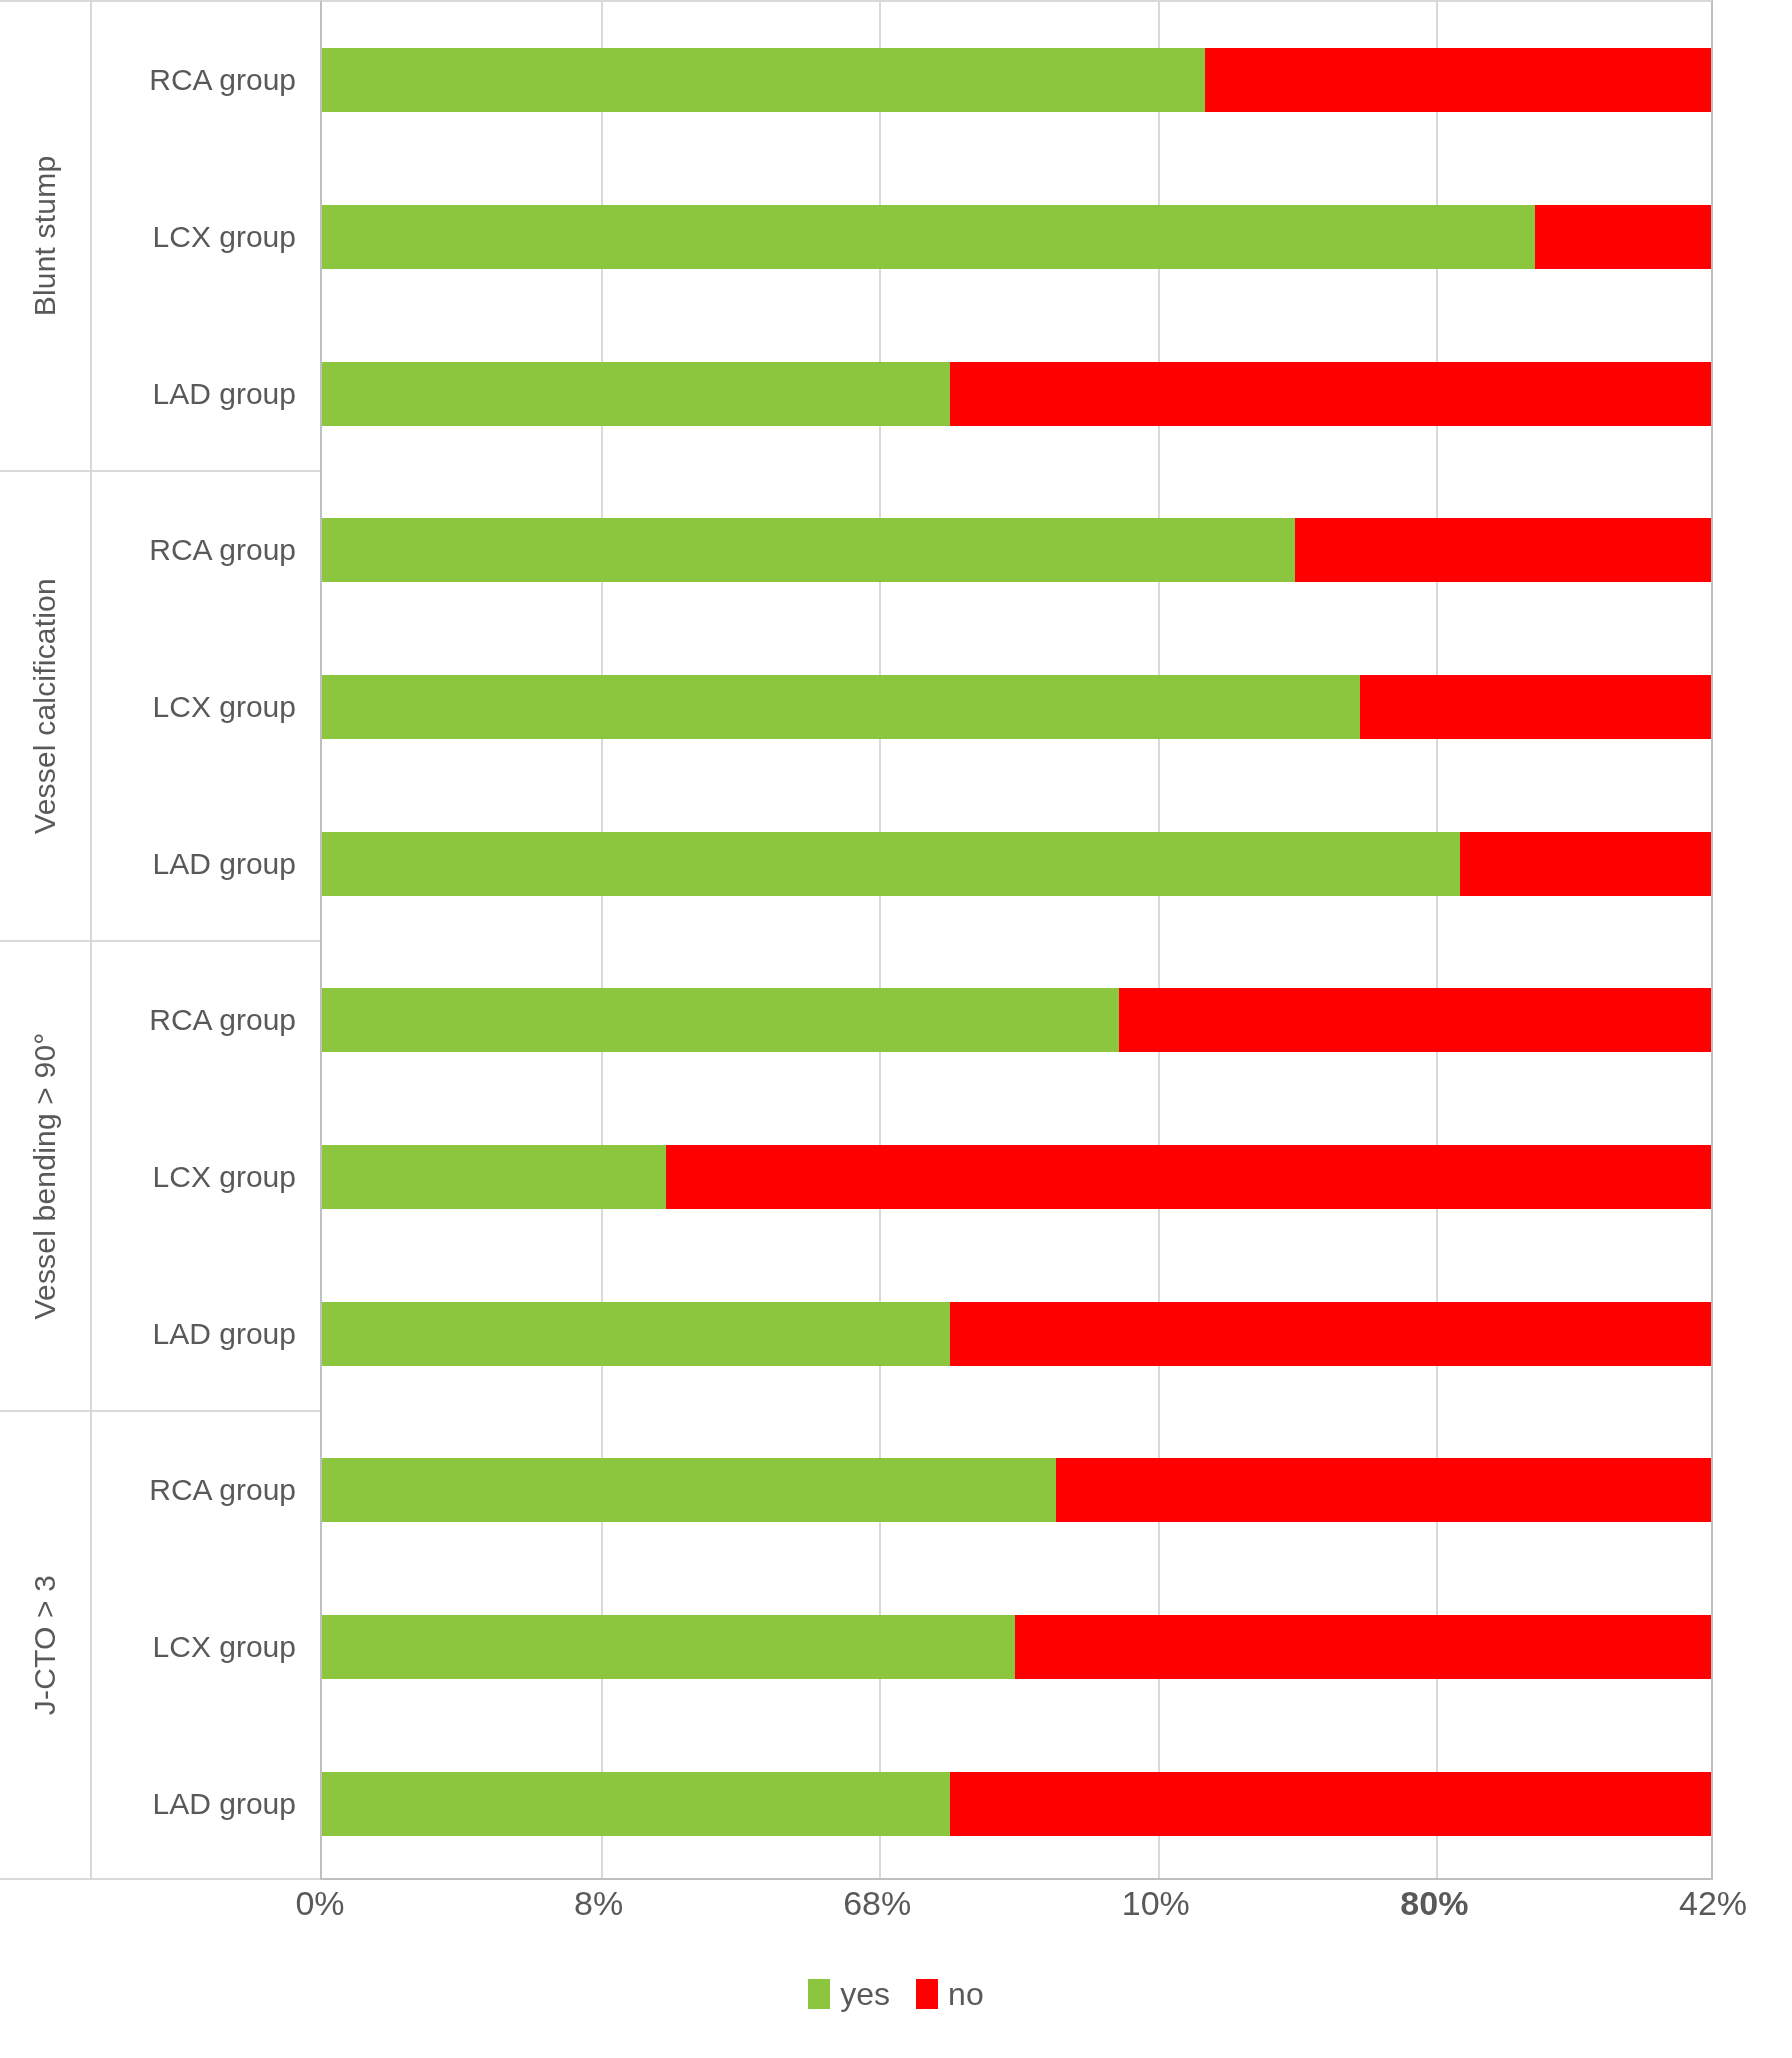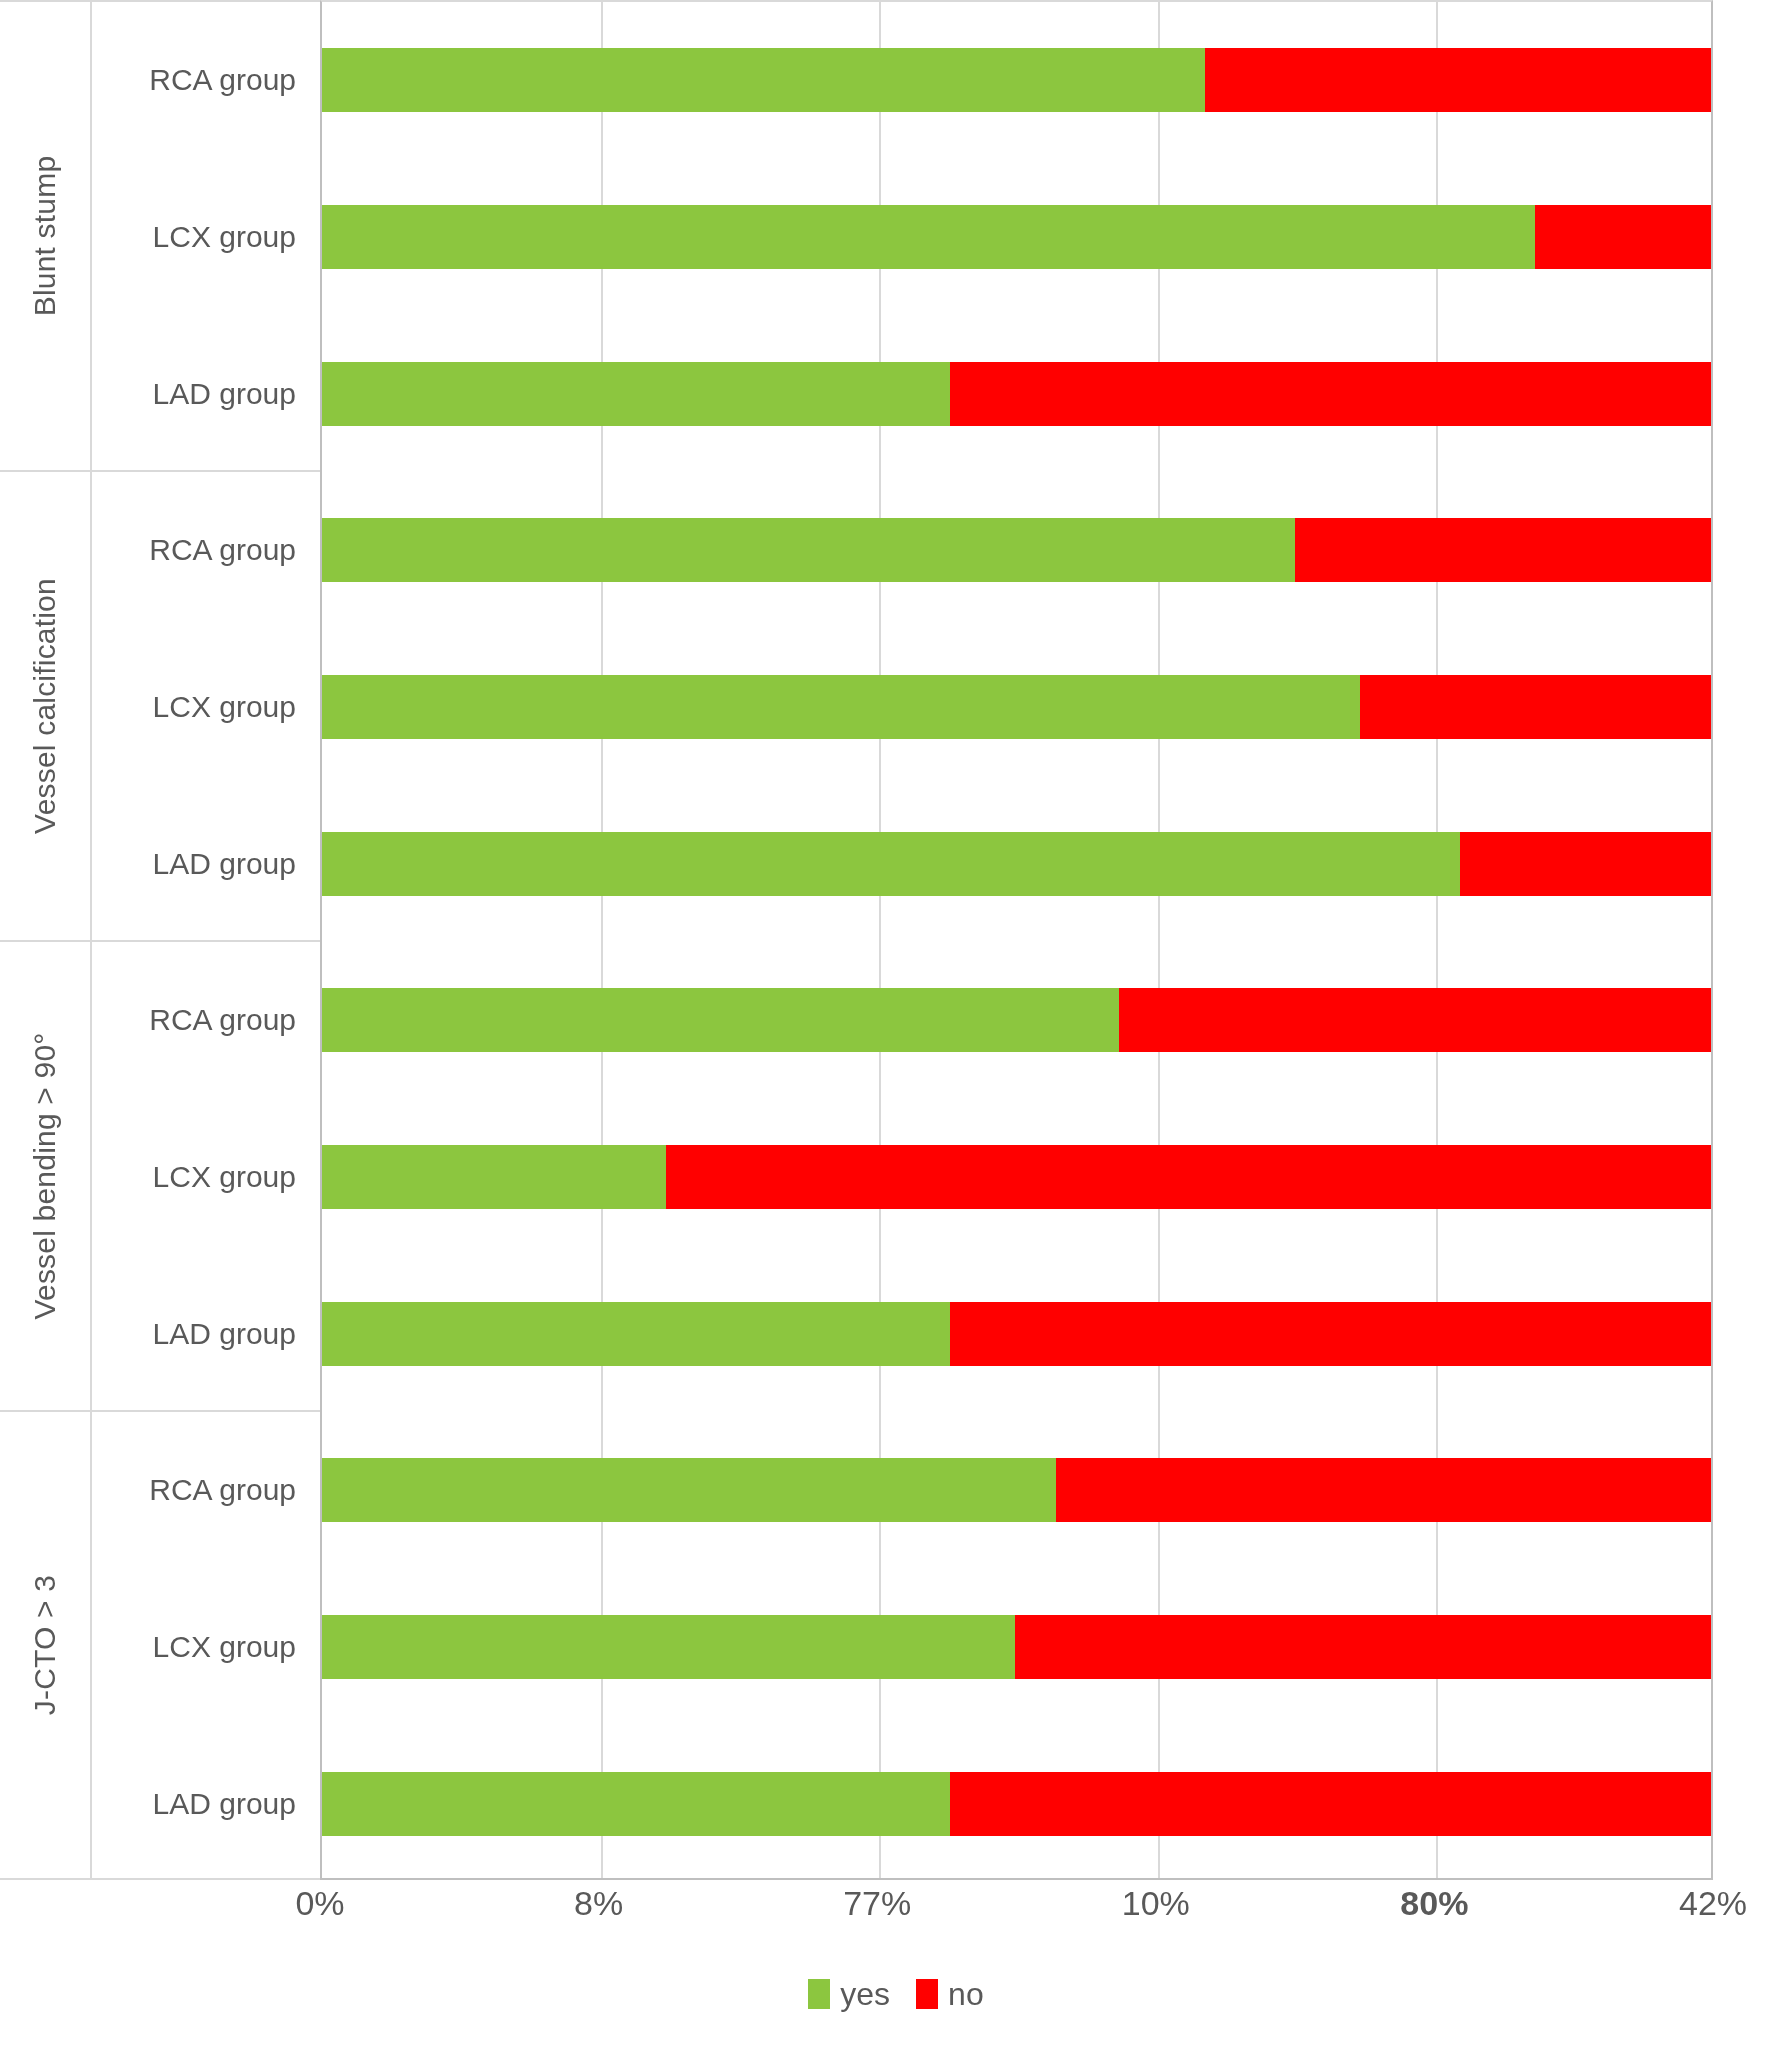--- a/index.html
+++ b/index.html
@@ -296,21 +296,21 @@
           <div class="seg seg-yes" style="width: 632.422px; background: rgb(140, 198, 63);"></div>
           <div class="seg seg-no" style="width: 760.578px; background: rgb(255, 0, 0);"></div>
         </div>
         <div class="group-divider" style="top: 1410px; background: transparent;"></div>
       </div>
   </div>
 
   <div class="axis-x">
       <div class="xtick" style="left: 0px;">0%</div>
       <div class="xtick" style="left: 278.6px;">8%</div>
-      <div class="xtick" style="left: 557.2px;">77%</div>
+      <div class="xtick" style="left: 557.2px;">68%</div>
       <div class="xtick" style="left: 835.8px;">10%</div>
       <div class="xtick" style="left: 1114.4px; font-weight: bold;">80%</div>
       <div class="xtick" style="left: 1393px;">42%</div>
     </div>
 
   <div class="legend">
       <div class="legend-item">
         <span class="legend-swatch" style="background: rgb(140, 198, 63);"></span>
         <span class="legend-text">yes</span>
       </div>

